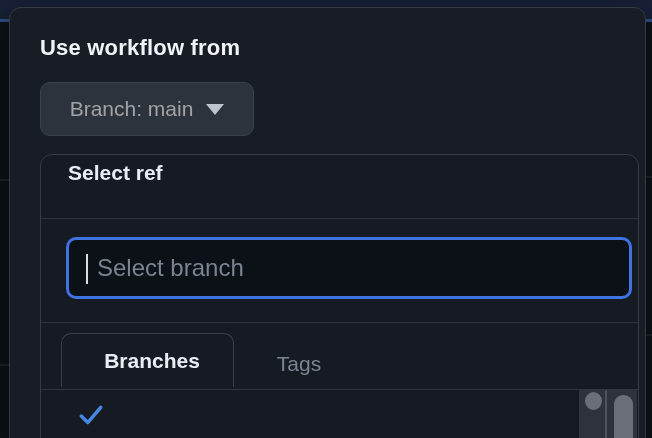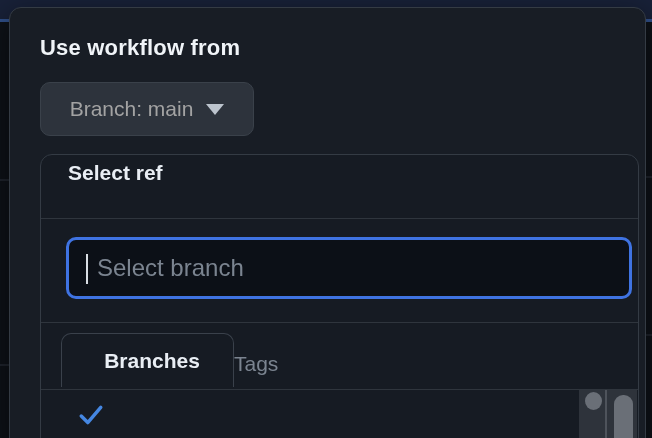--- a/index.html
+++ b/index.html
@@ -73,21 +73,21 @@
 
   .tab-active {
     position: absolute; left: 20px; top: 178px; width: 173px; height: 54px;
     background: #161b23; border: 1px solid #3a414b; border-bottom: none;
     border-radius: 10px 10px 0 0; z-index: 2;
     display: flex; align-items: center; justify-content: center;
     font-size: 21px; font-weight: 700; color: #e9eef4; cursor: pointer; padding-left: 9px;
   }
   .tab-inactive {
     position: absolute; left: 193px; top: 182px; width: 130px; height: 53px;
-    display: flex; align-items: center; justify-content: flex-start;
+    display: flex; align-items: center; justify-content: center;
     font-size: 21px; color: #7b8490; cursor: pointer;
   }
 
   .list-item {
     position: absolute; left: 0; top: 236px; width: 530px; height: 64px;
     display: flex; align-items: flex-start; cursor: pointer;
   }
   .check-icon { position: absolute; left: 37px; top: 11px; width: 26px; height: 26px; }
   .item-label {
     position: absolute; left: 89px; top: 12px;

